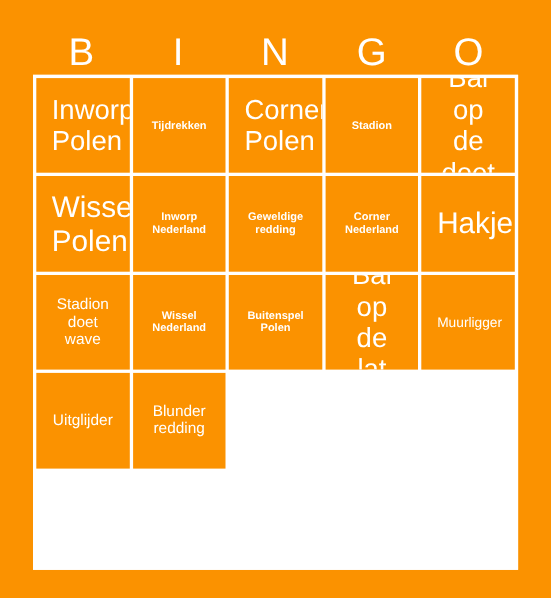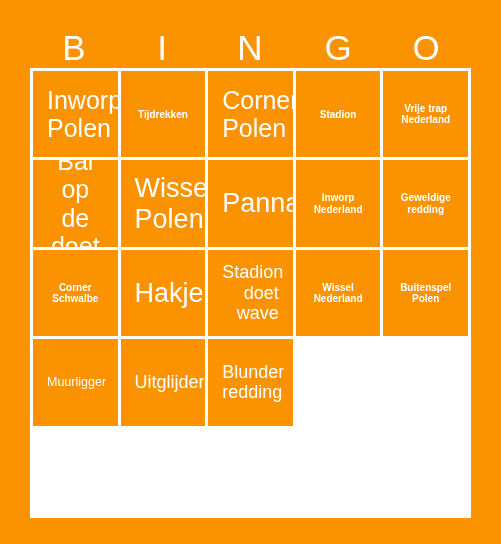--- a/index.html
+++ b/index.html
@@ -66,21 +66,21 @@
     line-height: 1.14;
     font-weight: 400;
   }
   .cell .cell-text {
     display: block;
     width: 100%;
   }
   
   .fs-xl  { font-size: 27px; }
   .fs-lg  { font-size: 25px; }
-  .fs-md  { font-size: 18px; text-align: right; }
+  .fs-md  { font-size: 14px; }
   .fs-sm  { font-size: 10px; font-weight: bold; }
   .fs-xs  { font-size: 12.5px; text-align: right; }
 </style>
 </head>
 <body>
 
 <div class="card">
 
   <div class="header-row">
     <div class="header-letter">B</div>
@@ -98,54 +98,51 @@
     <div class="cell fs-sm">
         <span class="cell-text">Tijdrekken</span>
       </div>
     <div class="cell fs-lg">
         <span class="cell-text">Corner Polen</span>
       </div>
     <div class="cell fs-sm">
         <span class="cell-text">Stadion</span>
       </div>
 
-    <div class="cell fs-sm">
-        <span class="cell-text">Vrije trap Nederland</span>
-      </div>
     <div class="cell fs-lg">
         <span class="cell-text">Bal op de doet</span>
       </div>
     <div class="cell fs-xl">
         <span class="cell-text">Wissel Polen</span>
-      </div>
-    <div class="cell fs-xl">
-        <span class="cell-text">Panna</span>
       </div>
     <div class="cell fs-sm">
         <span class="cell-text">Inworp Nederland</span>
       </div>
 
     <div class="cell fs-sm">
         <span class="cell-text">Geweldige redding</span>
       </div>
     <div class="cell fs-sm">
-        <span class="cell-text">Corner Schwalbe</span>
+        <span class="cell-text">Corner Nederland</span>
       </div>
     <div class="cell fs-xl">
         <span class="cell-text">Hakje</span>
       </div>
     <div class="cell fs-md">
         <span class="cell-text">Stadion doet wave</span>
       </div>
 
     <div class="cell fs-sm">
         <span class="cell-text">Wissel Nederland</span>
       </div>
     <div class="cell fs-sm">
         <span class="cell-text">Buitenspel Polen</span>
+      </div>
+    <div class="cell fs-lg">
+        <span class="cell-text">Bal op de lat</span>
       </div>
     <div class="cell fs-xs">
         <span class="cell-text">Muurligger</span>
       </div>
 
     <div class="cell fs-md">
         <span class="cell-text">Uitglijder</span>
       </div>
     <div class="cell fs-md">
         <span class="cell-text">Blunder redding</span>

